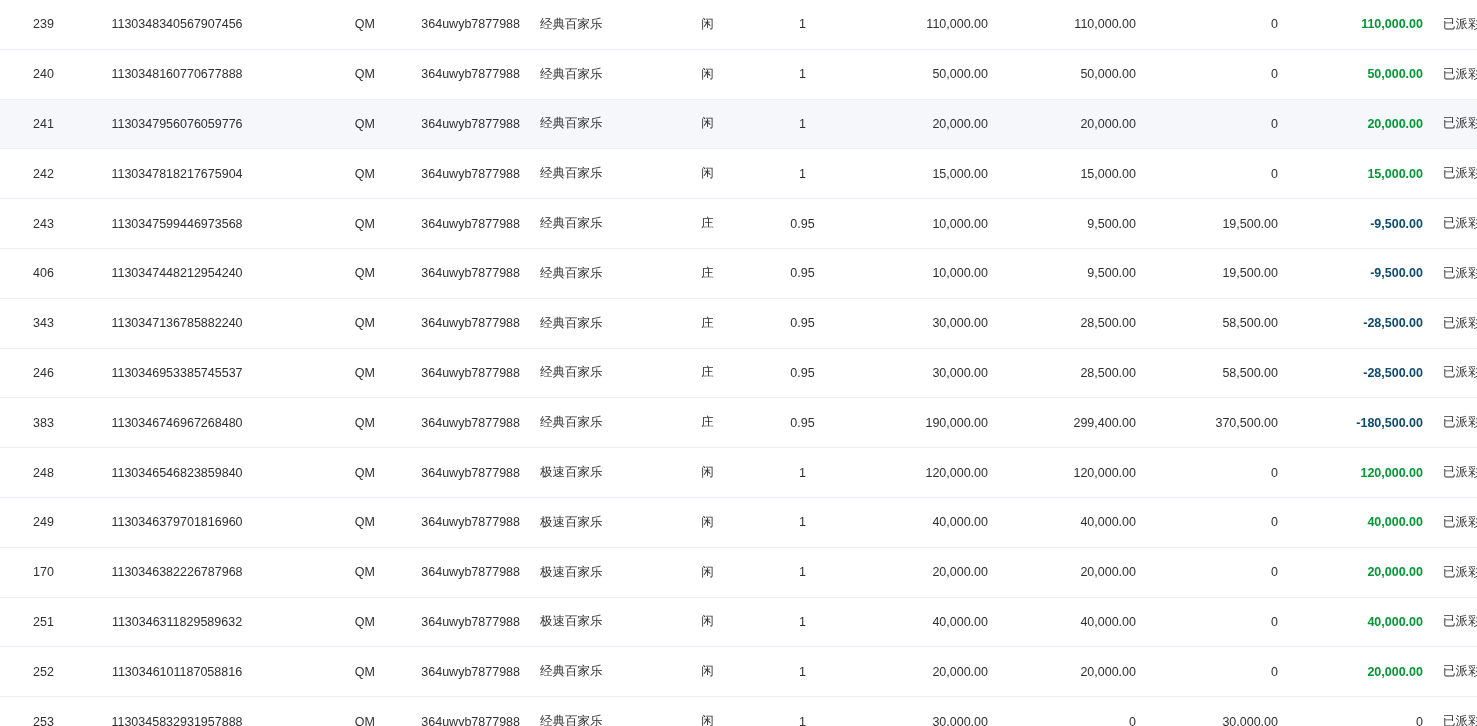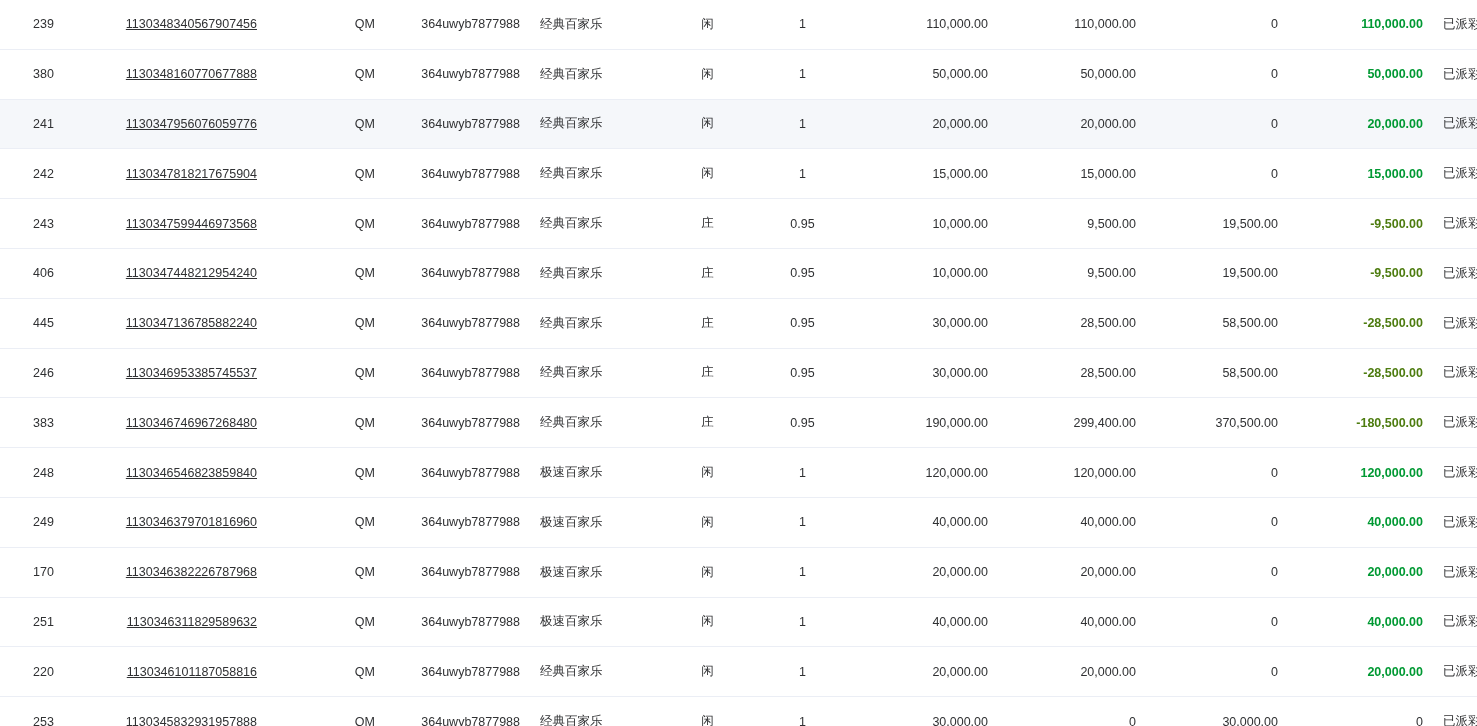--- a/index.html
+++ b/index.html
@@ -26,33 +26,33 @@
     height: 48.8px;
     vertical-align: middle;
     white-space: nowrap;
     overflow: hidden;
     text-overflow: ellipsis;
   }
   .row-alt td {
     background: #f5f7fa;
   }
   .c-idx      { width: 67px;  text-align: center; margin-left: 32px; }
-  .c-order    { width: 160px; text-align: right; padding-left: 14px; text-decoration: underline; }
+  .c-order    { width: 160px; text-align: center; padding-left: 14px; }
   .c-platform { width: 98px;  text-align: right; }
   .c-member   { width: 125px; text-align: right; }
   .c-game     { width: 110px; text-align: left; }
   .c-side     { width: 75px;  text-align: center; }
   .c-odds     { width: 75px;  text-align: center; }
   .c-bet      { width: 128px; text-align: right; padding-right: 18px; }
   .c-valid    { width: 128px; text-align: right; padding-right: 18px; }
   .c-payout   { width: 122px; text-align: right; padding-right: 18px; }
   .c-profit   { width: 125px; text-align: right; padding-right: 18px; font-weight: bold; }
   .c-status   { width: 105px; text-align: left;  padding-left: 14px; }
   .pos { color: #009933; }
-  .neg { color: #4d7c0f; }
+  .neg { color: #0c4a6e; }
   .neutral { color: #303133; font-weight: normal; }
 </style>
 </head>
 <body>
 
 <table class="bet-table">
   <tbody>
       <tr>
         <td class="c-idx">239</td>
         <td class="c-order">1130348340567907456</td>
@@ -61,21 +61,21 @@
         <td class="c-game">经典百家乐</td>
         <td class="c-side">闲</td>
         <td class="c-odds">1</td>
         <td class="c-bet">110,000.00</td>
         <td class="c-valid">110,000.00</td>
         <td class="c-payout">0</td>
         <td class="c-profit pos">110,000.00</td>
         <td class="c-status">已派彩</td>
       </tr>
       <tr>
-        <td class="c-idx">380</td>
+        <td class="c-idx">240</td>
         <td class="c-order">1130348160770677888</td>
         <td class="c-platform">QM</td>
         <td class="c-member">364uwyb7877988</td>
         <td class="c-game">经典百家乐</td>
         <td class="c-side">闲</td>
         <td class="c-odds">1</td>
         <td class="c-bet">50,000.00</td>
         <td class="c-valid">50,000.00</td>
         <td class="c-payout">0</td>
         <td class="c-profit pos">50,000.00</td>
@@ -131,21 +131,21 @@
         <td class="c-game">经典百家乐</td>
         <td class="c-side">庄</td>
         <td class="c-odds">0.95</td>
         <td class="c-bet">10,000.00</td>
         <td class="c-valid">9,500.00</td>
         <td class="c-payout">19,500.00</td>
         <td class="c-profit neg">-9,500.00</td>
         <td class="c-status">已派彩</td>
       </tr>
       <tr>
-        <td class="c-idx">445</td>
+        <td class="c-idx">343</td>
         <td class="c-order">1130347136785882240</td>
         <td class="c-platform">QM</td>
         <td class="c-member">364uwyb7877988</td>
         <td class="c-game">经典百家乐</td>
         <td class="c-side">庄</td>
         <td class="c-odds">0.95</td>
         <td class="c-bet">30,000.00</td>
         <td class="c-valid">28,500.00</td>
         <td class="c-payout">58,500.00</td>
         <td class="c-profit neg">-28,500.00</td>
@@ -229,21 +229,21 @@
         <td class="c-game">极速百家乐</td>
         <td class="c-side">闲</td>
         <td class="c-odds">1</td>
         <td class="c-bet">40,000.00</td>
         <td class="c-valid">40,000.00</td>
         <td class="c-payout">0</td>
         <td class="c-profit pos">40,000.00</td>
         <td class="c-status">已派彩</td>
       </tr>
       <tr>
-        <td class="c-idx">220</td>
+        <td class="c-idx">252</td>
         <td class="c-order">1130346101187058816</td>
         <td class="c-platform">QM</td>
         <td class="c-member">364uwyb7877988</td>
         <td class="c-game">经典百家乐</td>
         <td class="c-side">闲</td>
         <td class="c-odds">1</td>
         <td class="c-bet">20,000.00</td>
         <td class="c-valid">20,000.00</td>
         <td class="c-payout">0</td>
         <td class="c-profit pos">20,000.00</td>

